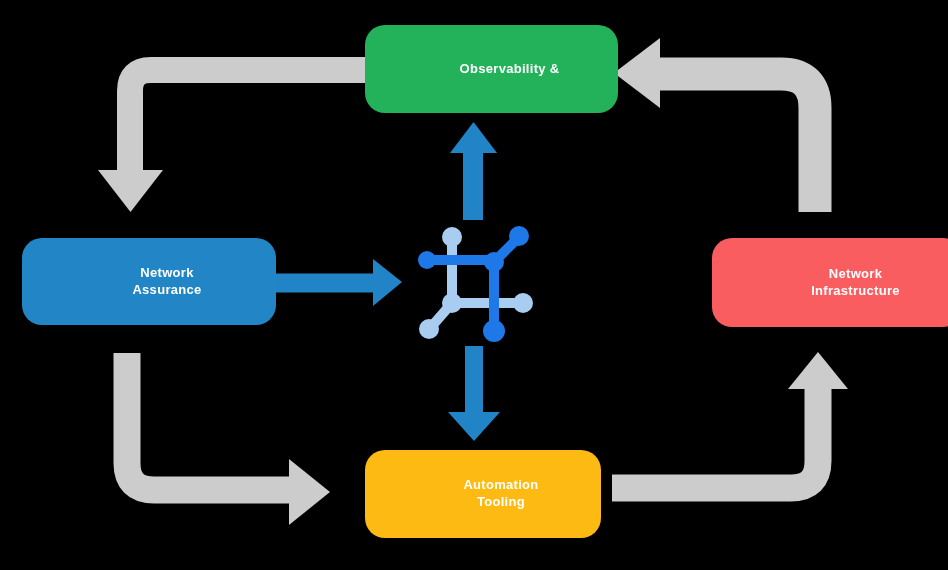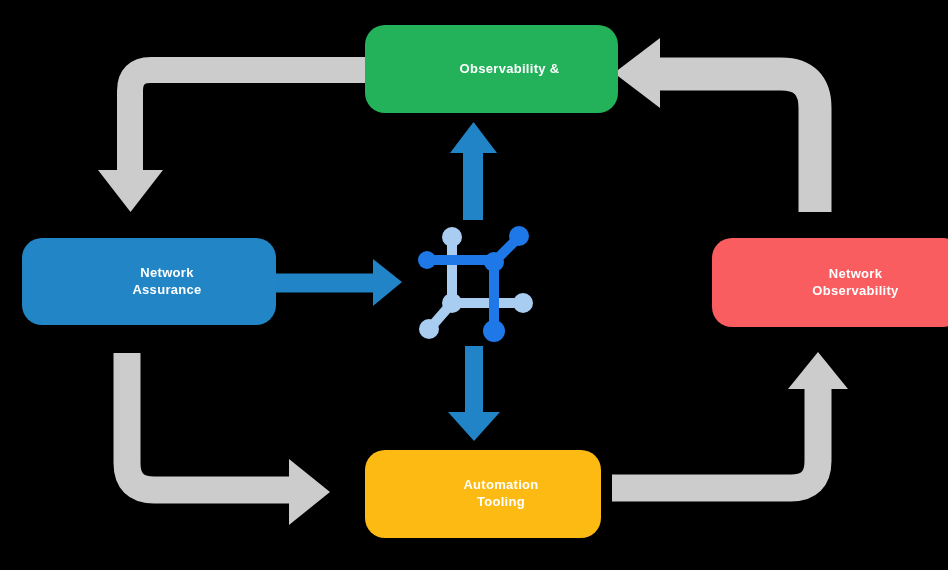--- a/index.html
+++ b/index.html
@@ -101,21 +101,21 @@
     <div>Observability &amp;</div>
   </div>
 
   <div class="node" id="node-operations" style="background-color: rgb(34, 134, 198);">
     <div>Network</div>
     <div>Assurance</div>
   </div>
 
   <div class="node" id="node-infrastructure" style="background-color: rgb(249, 93, 95);">
     <div>Network</div>
-    <div>Observability</div>
+    <div>Infrastructure</div>
   </div>
 
   <div class="node" id="node-automation" style="background-color: rgb(252, 186, 18);">
     <div>Automation</div>
     <div>Tooling</div>
   </div>
 
 </div>
 
 </body></html>

